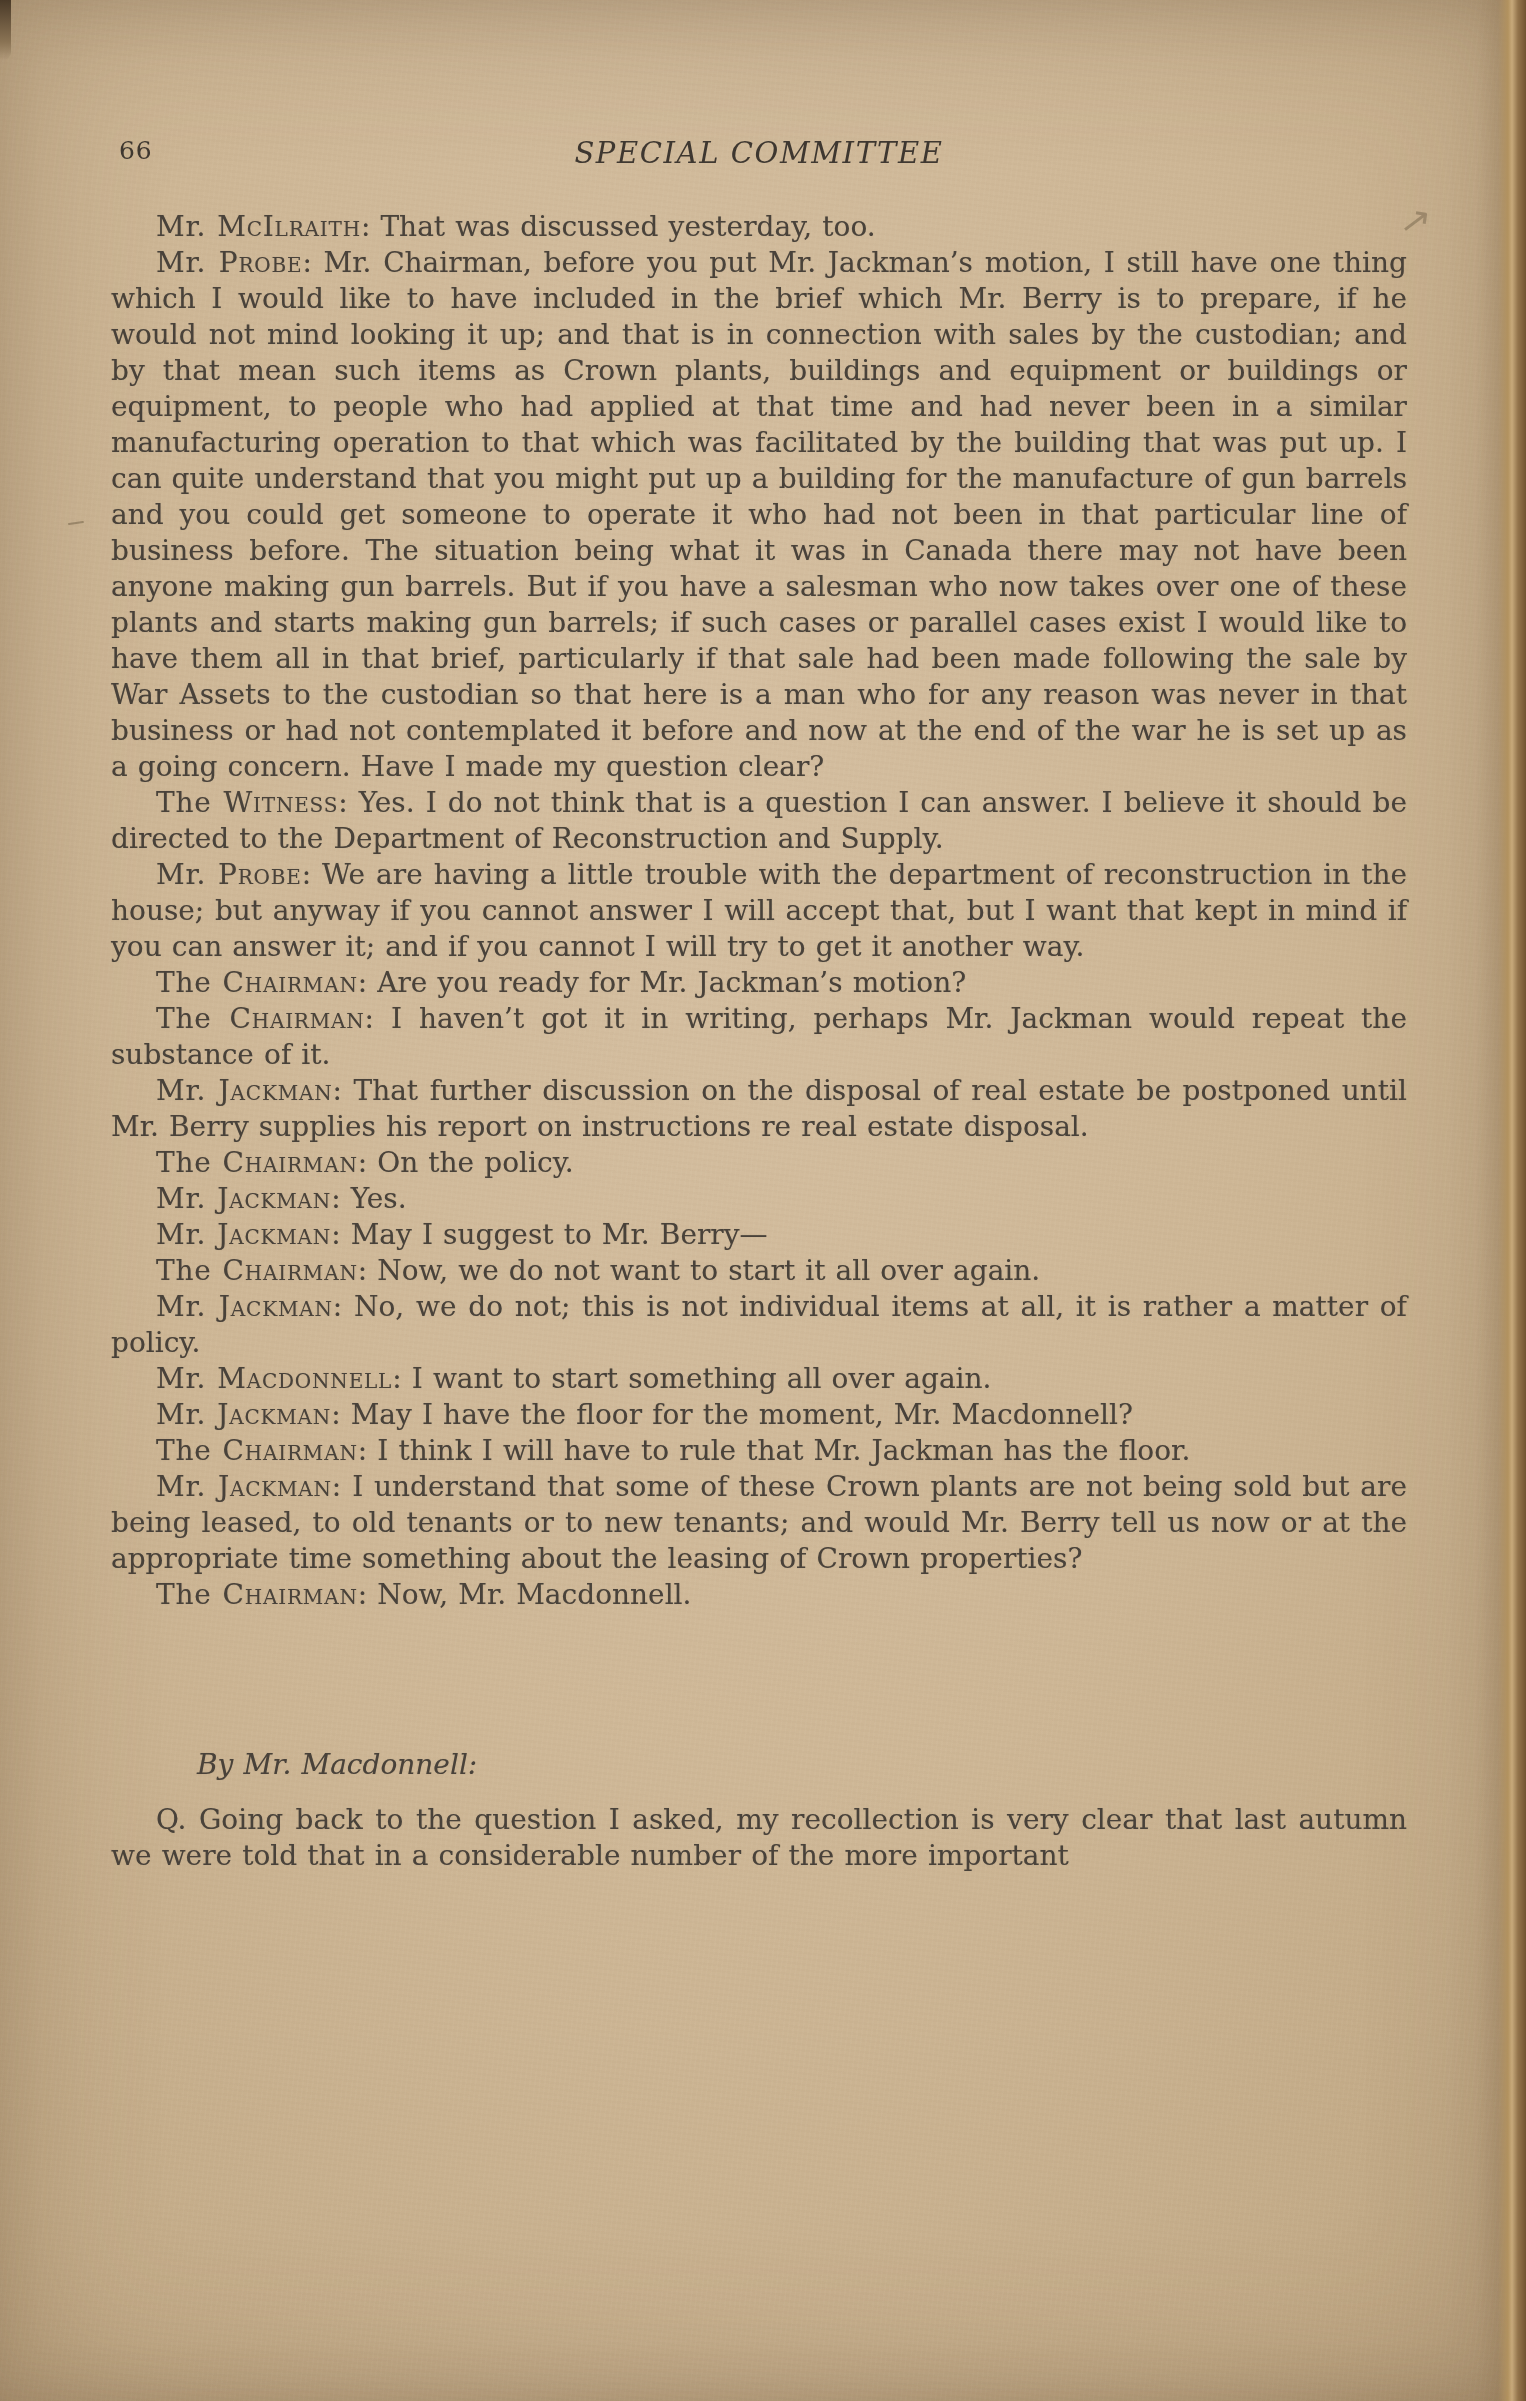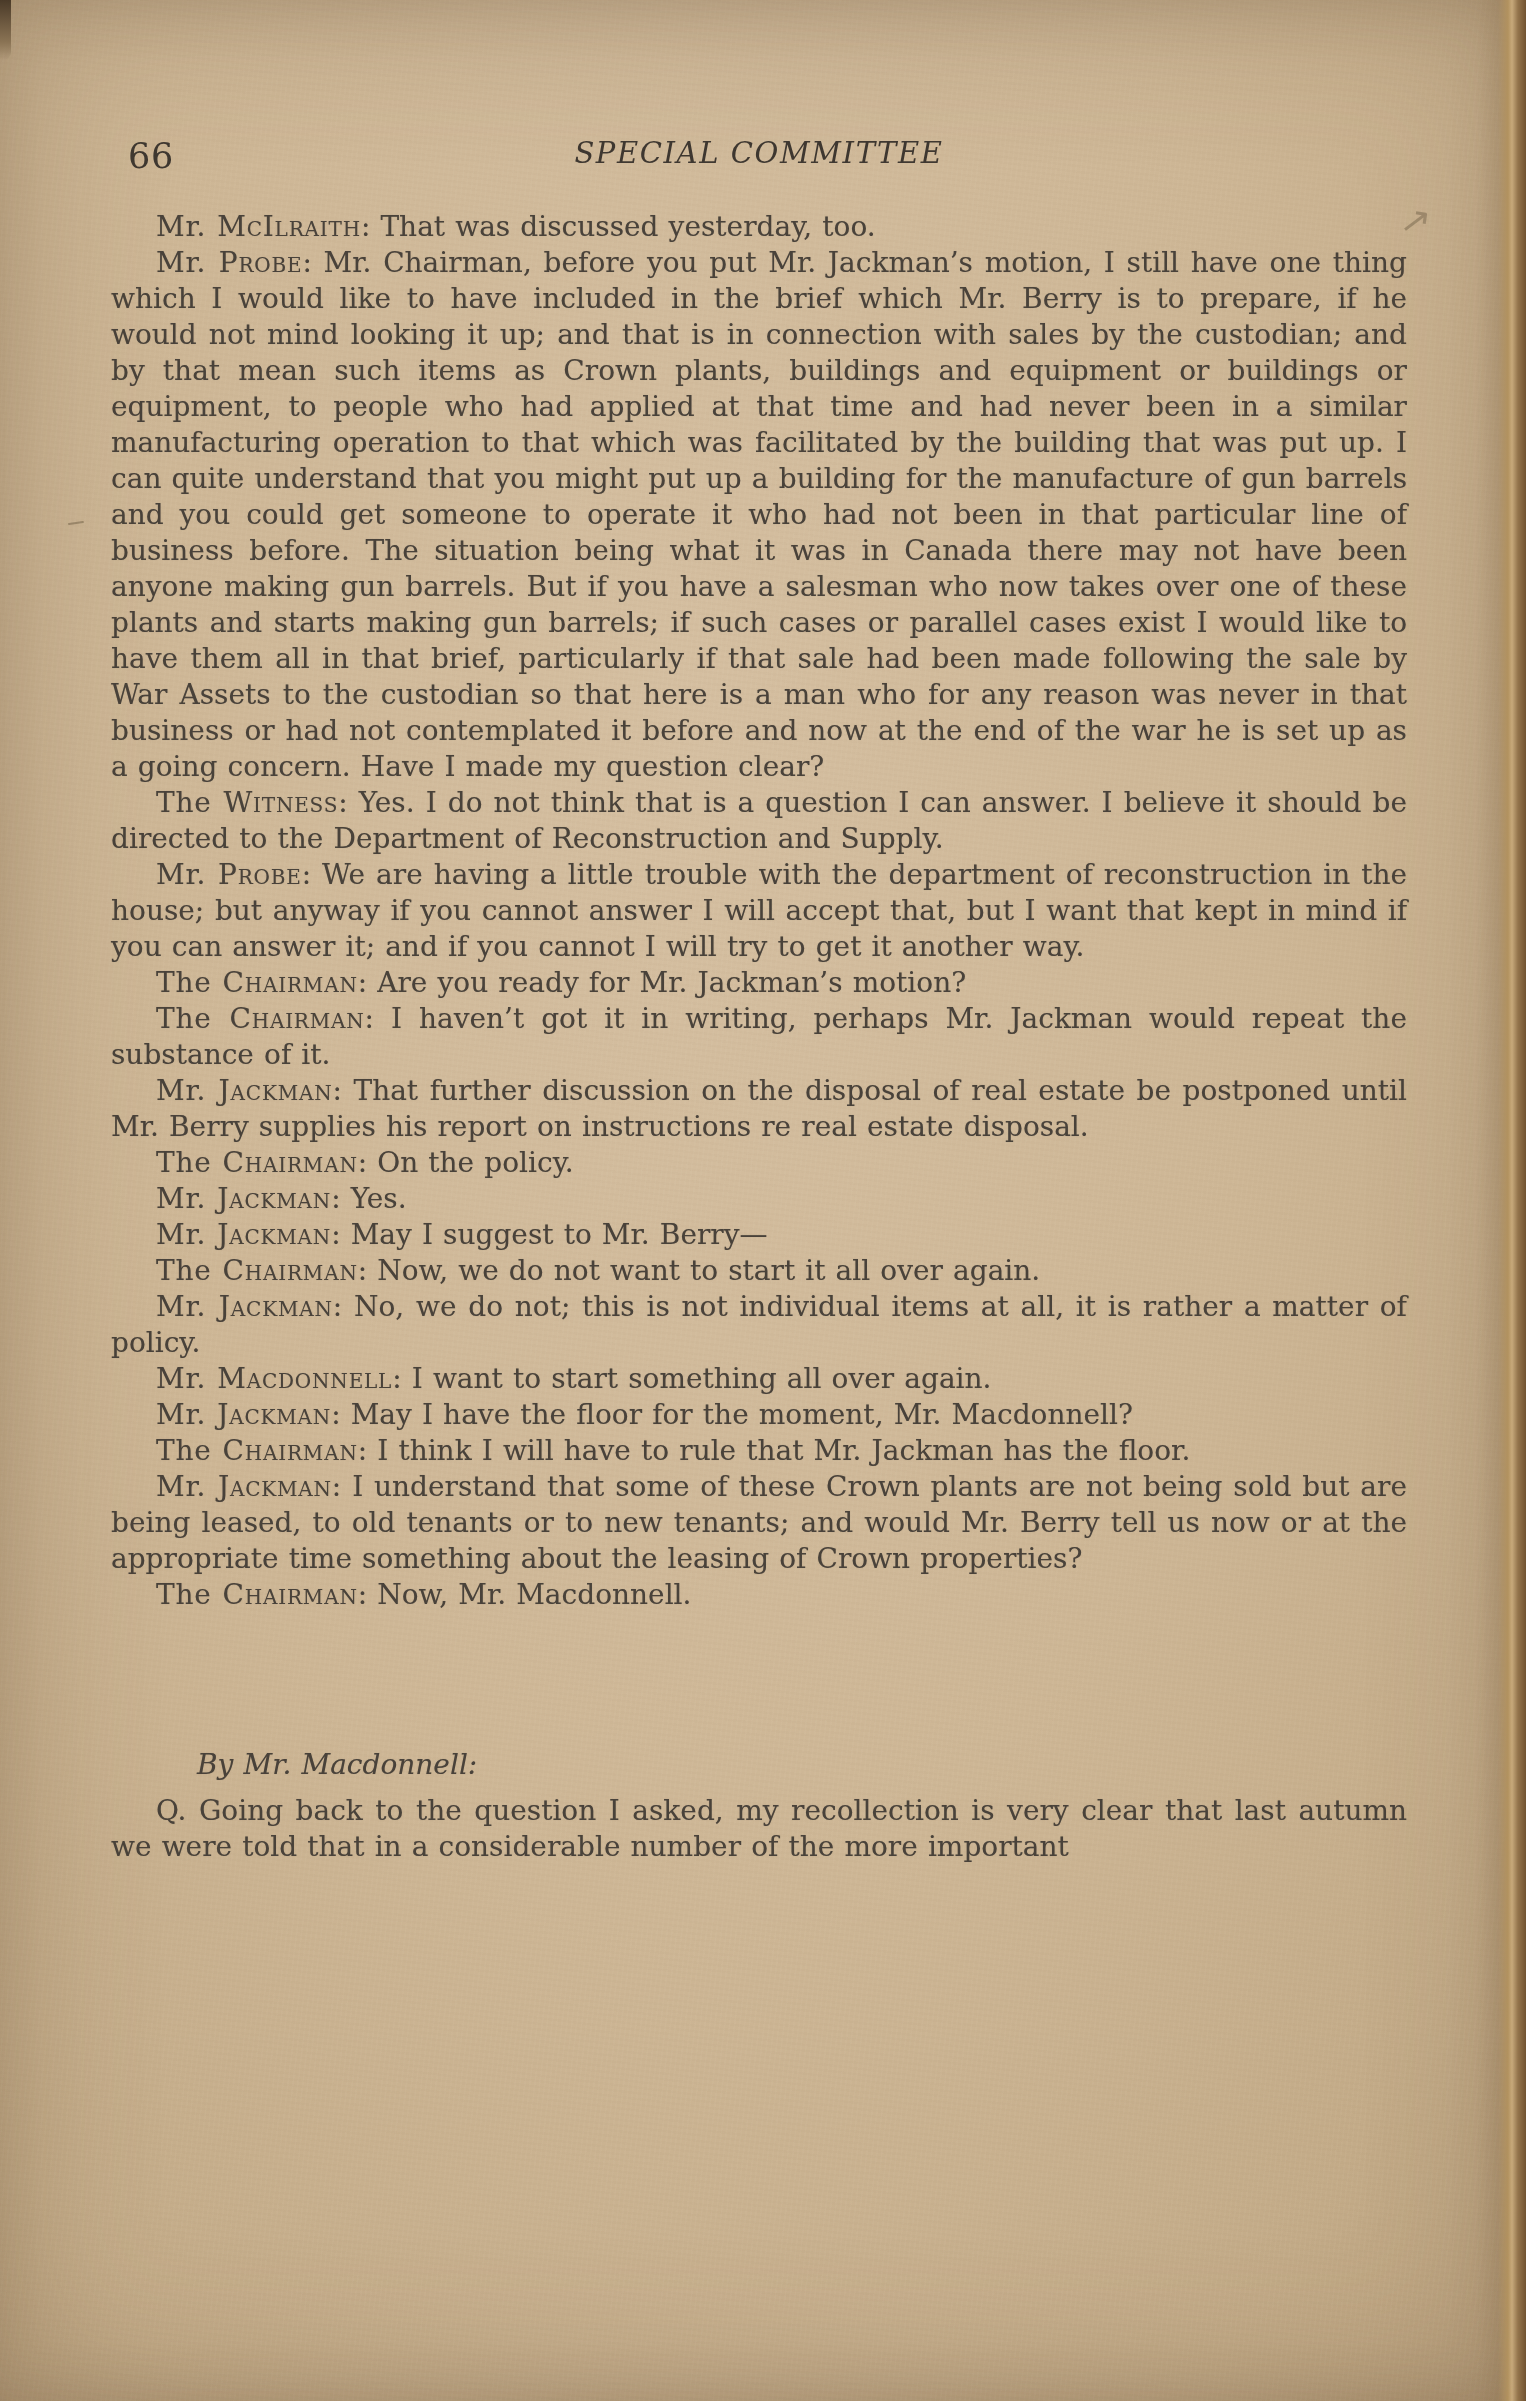--- a/index.html
+++ b/index.html
@@ -44,22 +44,22 @@
     background: linear-gradient(180deg, #4a3a28 0%, #8a7354 70%, rgba(138,115,84,0) 100%);
     border-bottom-right-radius: 8px;
   }
   .page-header {
     position: absolute;
     left: 111px; top: 136px;
     width: 1296px;
     height: 40px;
   }
   .page-number {
-    position: absolute; left: 17px; top: 0;
-    font-size: 35px;
+    position: absolute; left: 8px; top: 0;
+    font-size: 25px;
     letter-spacing: 0.8px;
     color: #3f3831;
   }
   .running-title {
     position: absolute; left: 0; right: 0; top: 0;
     text-align: center;
     font-style: italic;
     font-size: 29px;
     letter-spacing: 1.6px;
     color: #3f3831;
@@ -76,21 +76,21 @@
   .body-text p {
     margin: 0;
     text-indent: 45px;
     text-align: justify;
   }
   .body-text p.byline {
     font-style: italic;
     text-align: left;
     text-indent: 86px;
     margin-top: 134px;
-    margin-bottom: 10px;
+    margin-bottom: 19px;
   }
   .speaker { letter-spacing: 0.8px; }
   .sp-name { font-variant: small-caps; }
   .pencil-arrow {
     position: absolute;
     left: 1400px; top: 199px;
     font-size: 37px;
     color: #6e5f46;
     opacity: 0.45;
     transform: rotate(8deg);

